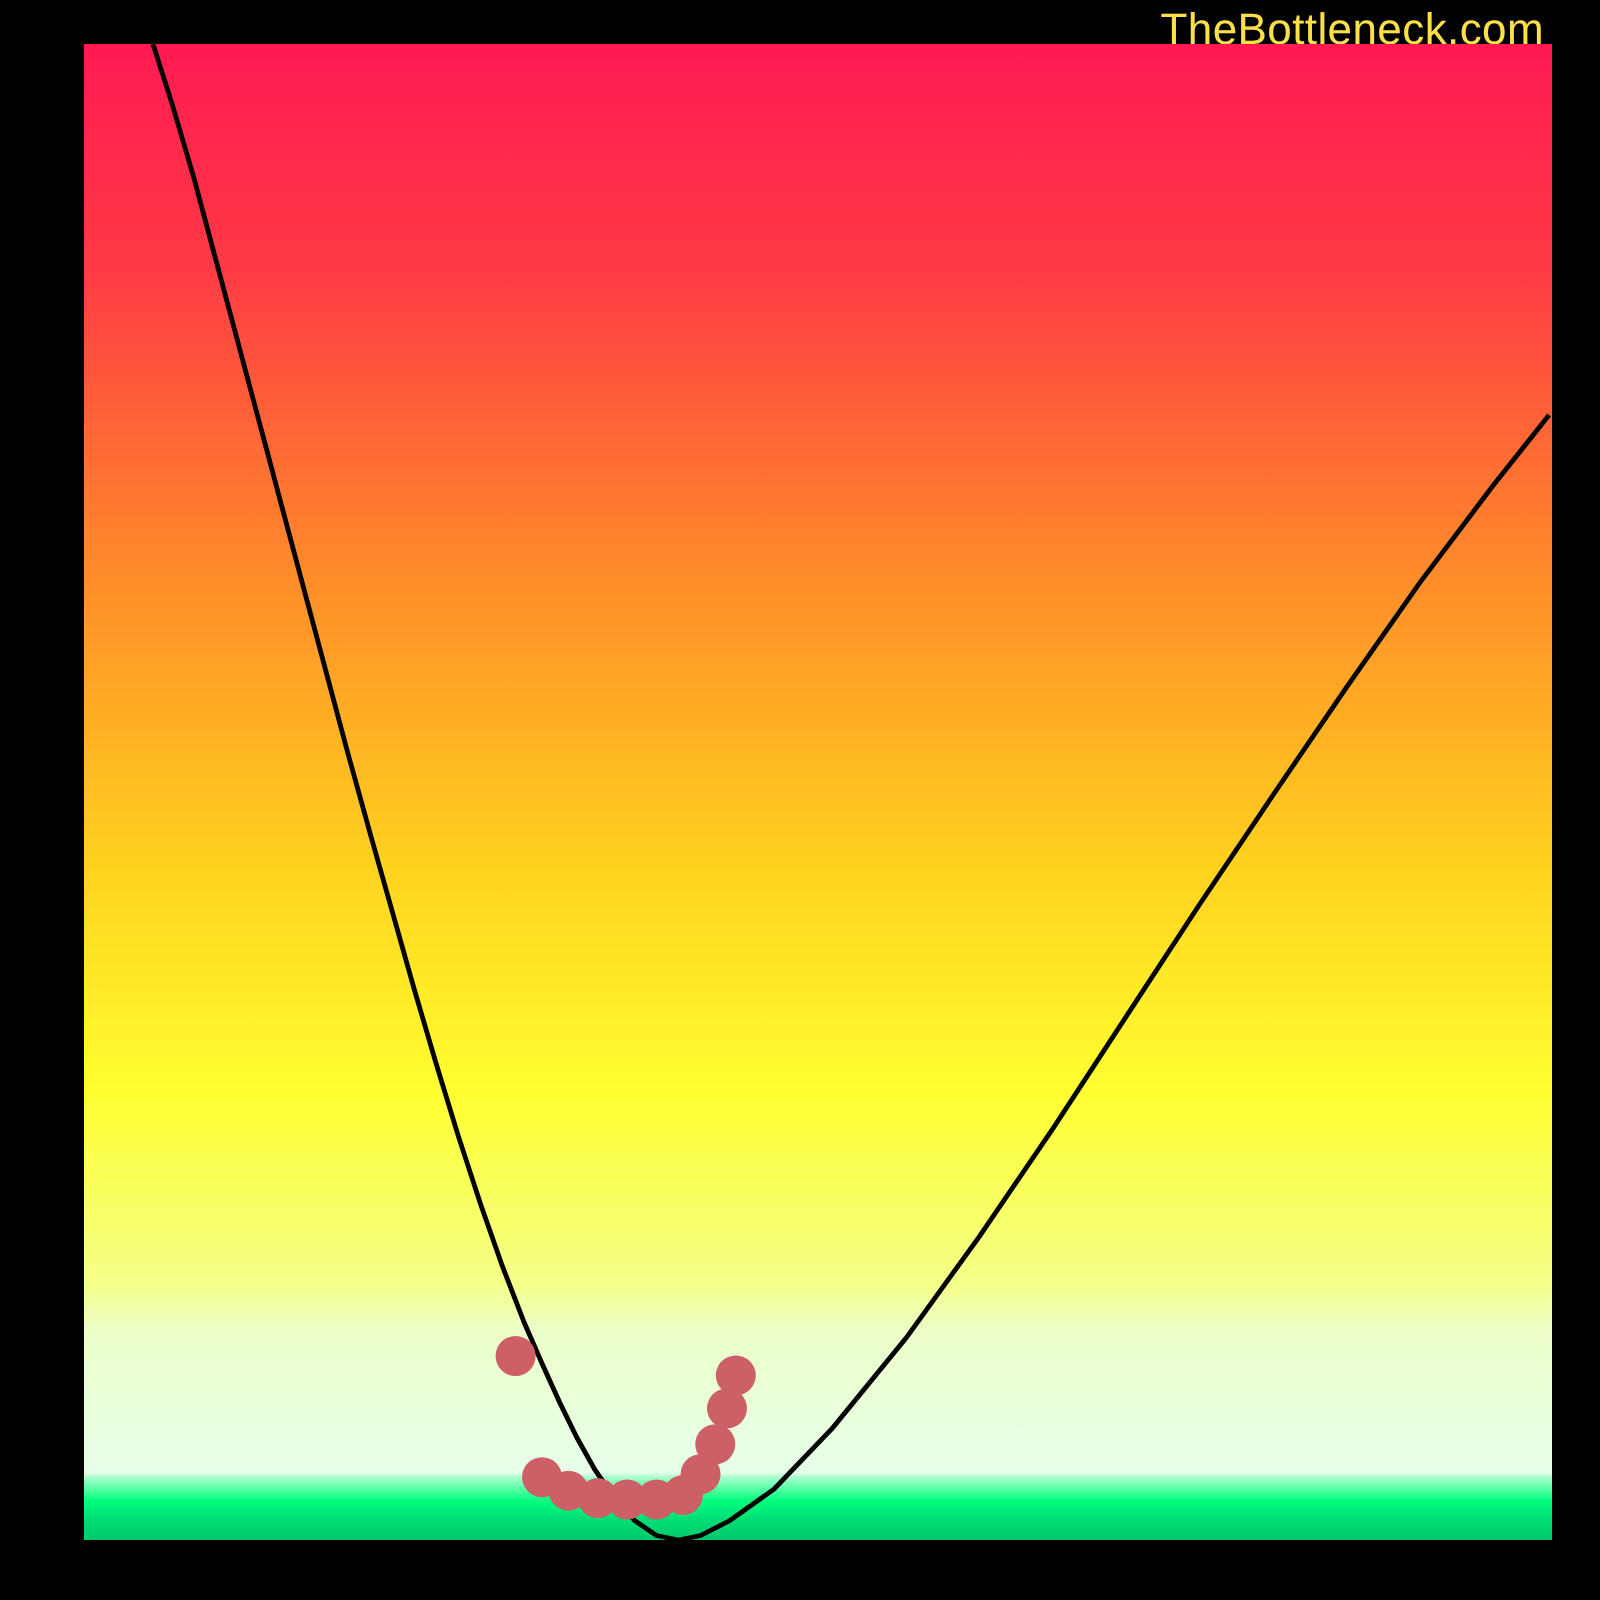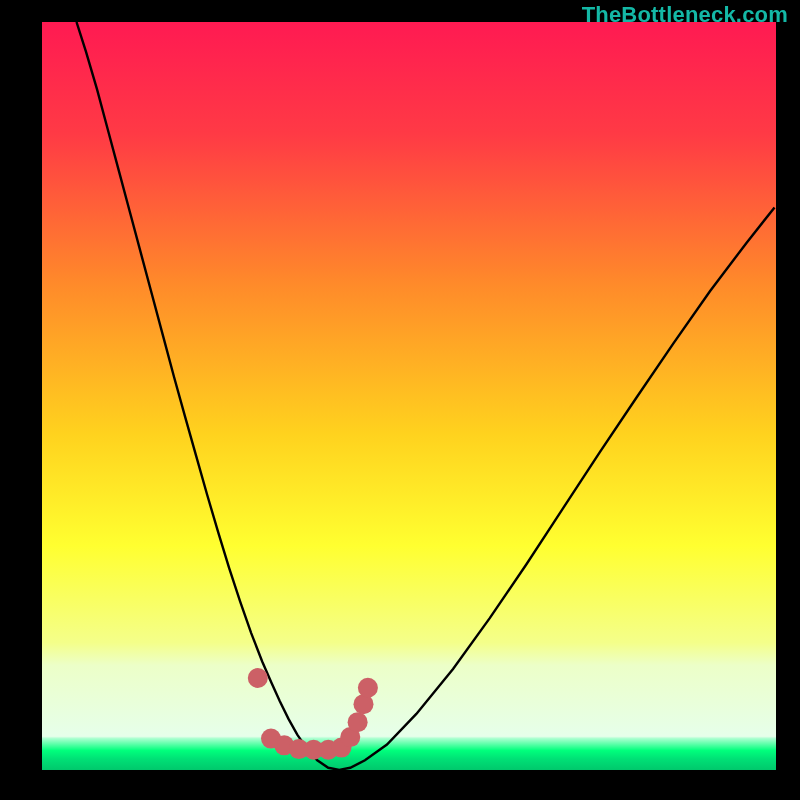--- a/index.html
+++ b/index.html
@@ -22,26 +22,25 @@
   .plot {
     position: absolute;
     left: 42px;
     top: 22px;
     width: 734px;
     height: 748px;
   }
   .watermark {
     position: absolute;
     top: 2px;
-    right: 12px;
-    color: #14b8a6;
+    right: 28px;
+    color: #fde047;
     font-size: 22px;
     letter-spacing: 0.2px;
     user-select: none;
-    font-weight: bold;
   }
 </style>
 </head>
 <body>
 
 <div class="frame">
   <div class="watermark">TheBottleneck.com</div>
   <svg class="plot" viewBox="0 0 734 748" preserveAspectRatio="none">
     <defs>
       <linearGradient id="bg-grad" x1="0" y1="0" x2="0" y2="1">

